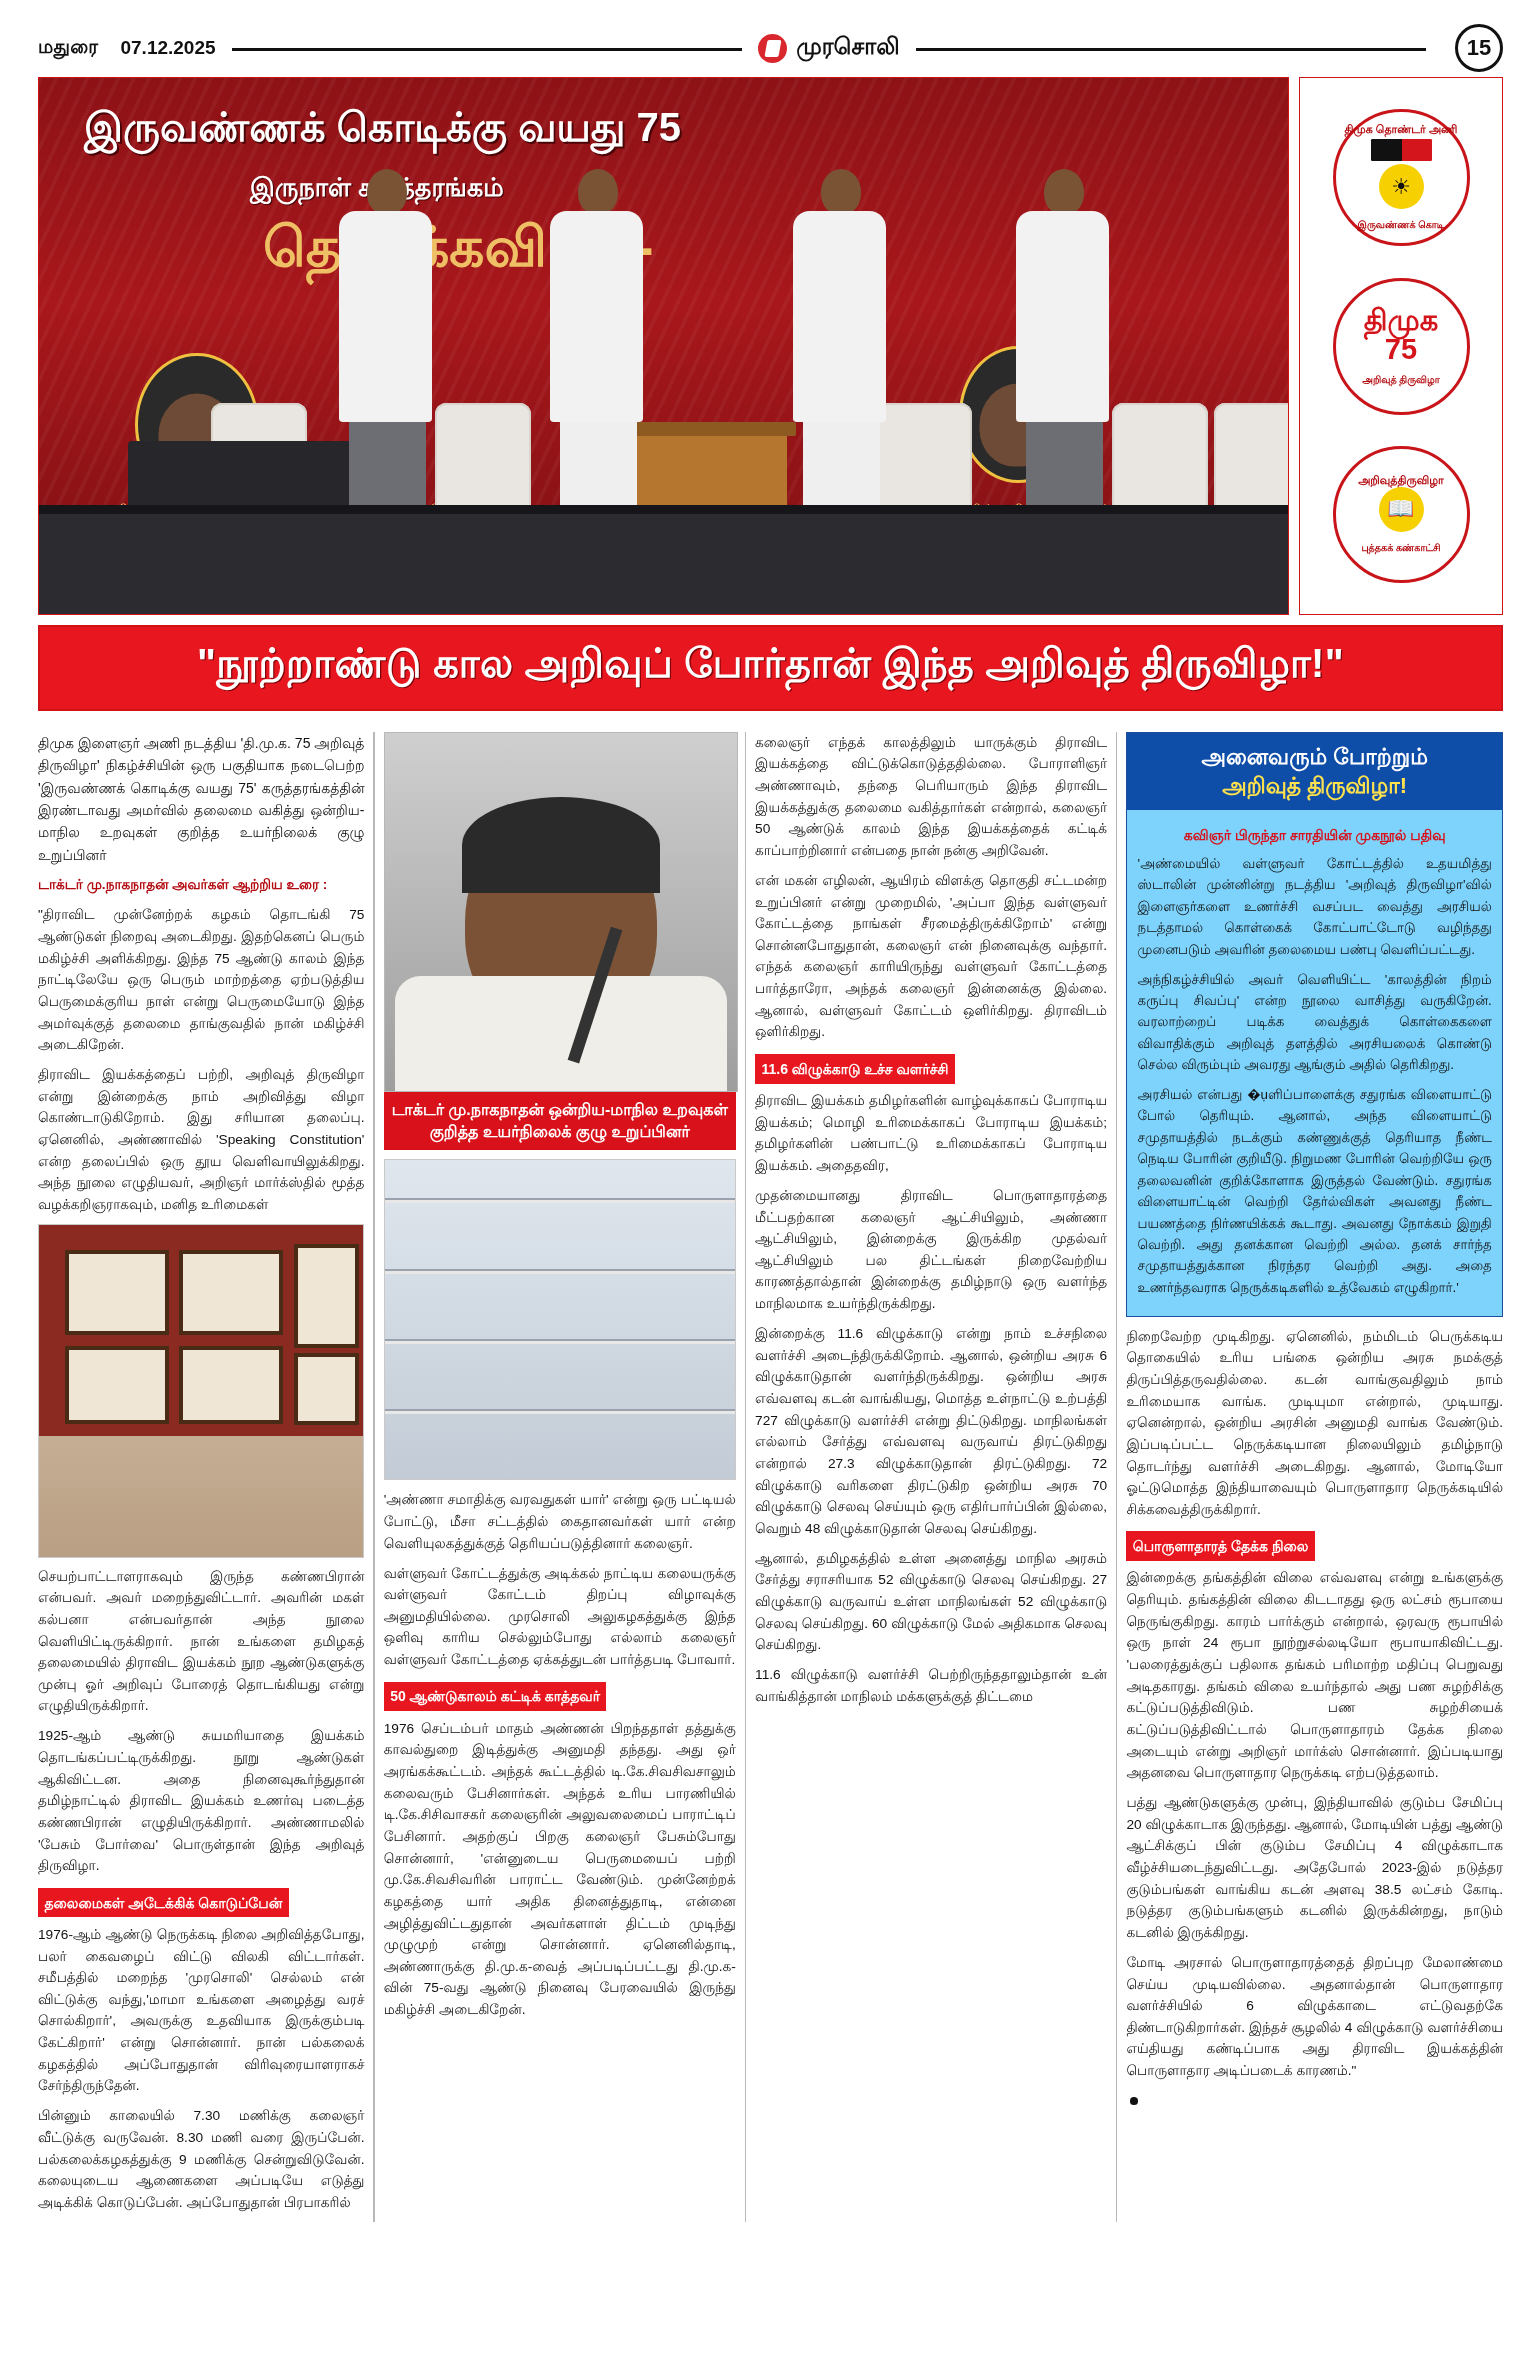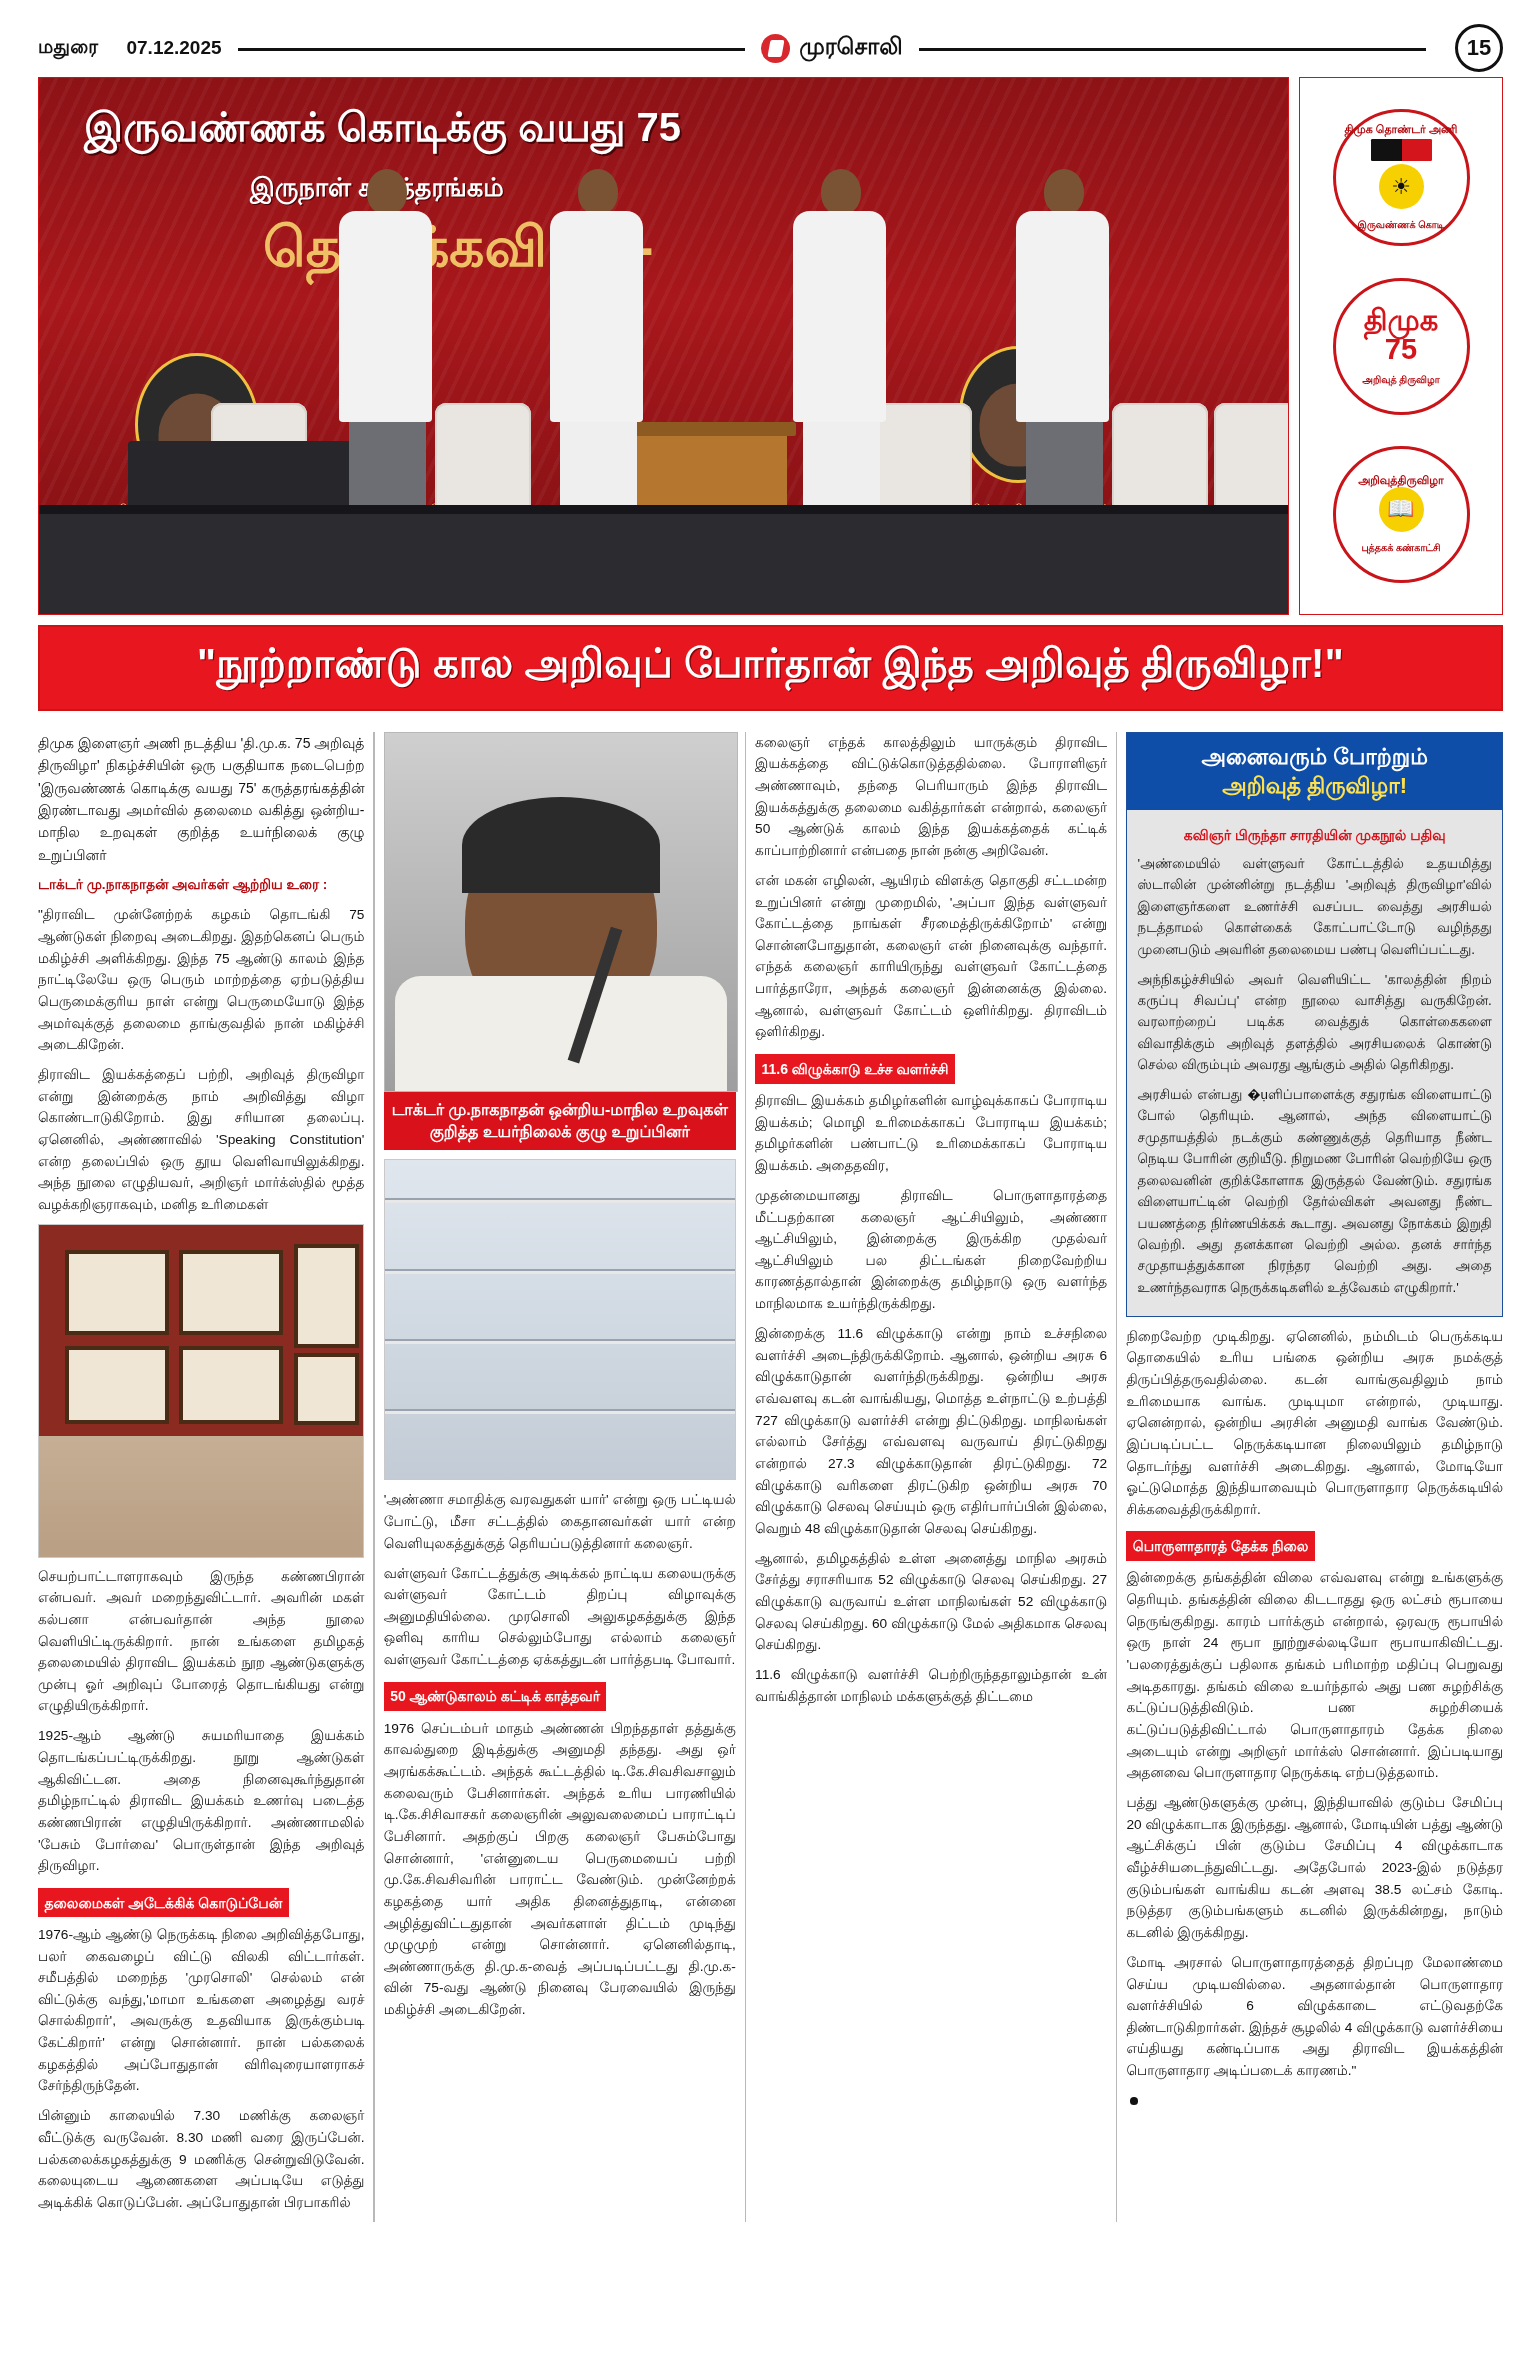--- a/index.html
+++ b/index.html
@@ -1,20 +1,20 @@
 <!DOCTYPE html>
 <html style="font-size:10.2px"><head>
 <meta charset="utf-8">
 <style>
   html,body{margin:0;padding:0;background:#ffffff;}
   body{font-family:"Liberation Sans", sans-serif;color:#111;}
   .page{width:1541px;height:2377px;position:relative;background:#fff;box-sizing:border-box;padding:0;}
   .masthead{position:relative;height:77px;display:flex;align-items:center;padding:19px 38px 0 38px;box-sizing:border-box;}
   .mh-left{font-size:19px;font-weight:bold;color:#111;letter-spacing:0.3px;white-space:nowrap;}
-  .mh-date{font-size:19px;font-weight:bold;margin-left:28px;}
+  .mh-date{font-size:19px;font-weight:bold;margin-left:22px;}
   .mh-rule{flex:1;height:2.6px;background:#111;margin:0 16.6px;position:relative;top:1.3px;}
   .mh-center{display:flex;align-items:center;gap:9px;white-space:nowrap;}
   .mh-logo{width:29px;height:29px;border-radius:50%;background:#d9272e;position:relative;}
   .mh-logo:after{content:"";position:absolute;left:7.7px;top:6.4px;width:14px;height:16.6px;background:#fff;border-radius:1.9px;transform:skewX(-10deg);}
   .mh-title{font-size:23px;font-weight:bold;color:#111;}
   .mh-pageno{width:42px;height:42px;border-radius:50%;border:3.2px solid #111;display:flex;align-items:center;justify-content:center;font-size:22px;font-weight:bold;margin-left:12.8px;}
   .content{padding:0 38px;box-sizing:border-box;}
 
   
   .topblock{display:flex;gap:10.2px;align-items:stretch;}
@@ -78,21 +78,21 @@
   .pt-hair{position:absolute;left:50%;top:64px;transform:translateX(-50%);width:198px;height:96px;background:#2a2a2a;border-radius:50% 50% 0 0;}
   .pt-body{position:absolute;left:50%;bottom:0;transform:translateX(-50%);width:332px;height:115px;background:#efeee9;border-radius:25.5px 25.5px 0 0;}
   .pt-mic{position:absolute;left:58%;bottom:25.5px;width:11.5px;height:140px;background:#333;transform:rotate(18deg);}
   .caption-red{background:#d8111a;color:#fff;text-align:center;font-weight:bold;font-size:16px;padding:7.7px 5.1px;line-height:1.35;}
   .photo-gen{border:1.9px solid #c9c9c9;position:relative;overflow:hidden;}
   .gallery{height:332px;background:linear-gradient(180deg,#d9c9b4,#b99f83);}
   .gal-wall{position:absolute;left:0;right:0;top:0;height:211px;background:#8a2a20;}
   .frame{position:absolute;background:#efe6d6;border:4.5px solid #4a2c16;}
   .books{height:332px;background:linear-gradient(180deg,#dfe6ee,#c3ccd6);}
   .shelf{position:absolute;left:0;right:0;background:#e8e8e8;border-top:2.6px solid #9aa3ad;}
-  .sidebar-box{border:1.9px solid #1b4f9c;padding:0;box-sizing:border-box;background:#e5e5e5;}
+  .sidebar-box{border:1.9px solid #1b4f9c;padding:0;box-sizing:border-box;background:#7dd3fc;}
   .sb-title{background:#0f4ea8;color:#fff;text-align:center;font-weight:bold;font-size:22px;line-height:1.3;padding:10.2px 6.4px;}
   .sb-title .l2{color:#ffe14d;}
   .sb-body{padding:9px 10.2px;font-size:13.4px;line-height:1.6;text-align:justify;color:#111;}
   .sb-kicker{text-align:center;color:#d8111a;font-weight:bold;font-size:14px;margin:6.4px 0 7.7px 0;line-height:1.4;}
   .dot-end{display:inline-block;width:7.7px;height:7.7px;border-radius:50%;background:#111;margin-left:3.8px;}
 </style>
 </head>
 <body>
 
 <div class="page">

